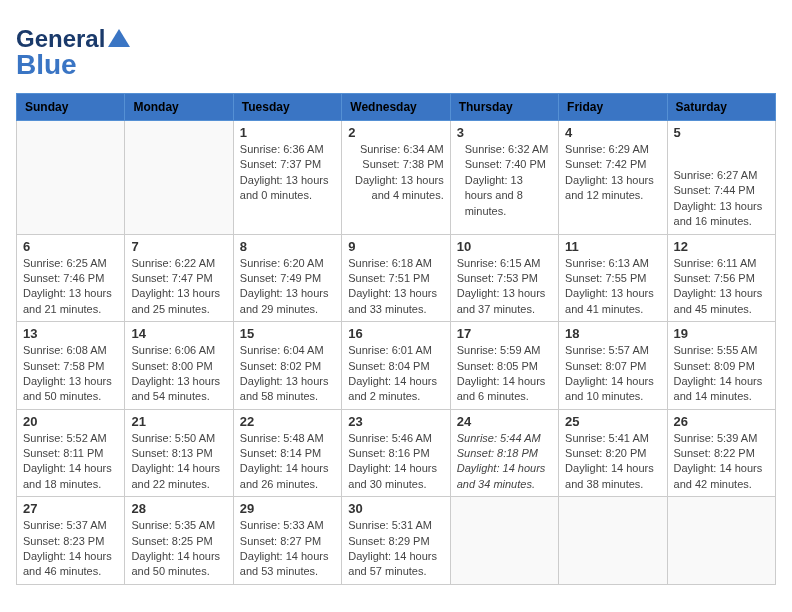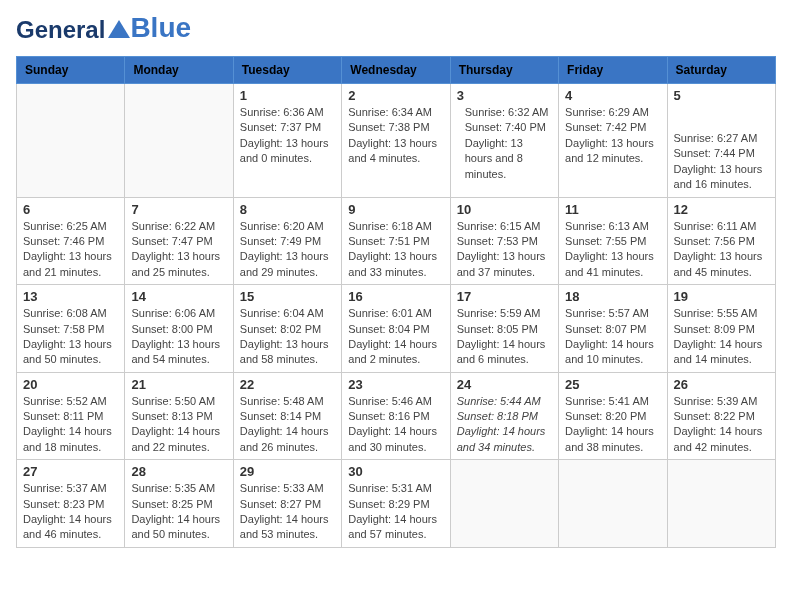--- a/index.html
+++ b/index.html
@@ -11,22 +11,23 @@
       padding: 16px;
     }
     .header {
       display: flex;
       justify-content: space-between;
       align-items: flex-start;
       margin-bottom: 12px;
     }
     .logo {
       display: flex;
-      flex-direction: row;
+      flex-direction: column;
       align-items: flex-start;
+      margin-top: 9px;
     }
     .title-area {
       text-align: right;
     }
     .month-title {
       font-size: 32px;
       font-weight: bold;
       color: #333;
     }
     .subtitle {
@@ -113,21 +114,21 @@
         <td class="empty"></td>
         <td class="empty"></td>
         <td>
           <span class="day-number">1</span>
           <div class="day-info" style="white-space: pre-line;">Sunrise: 6:36 AM
 Sunset: 7:37 PM
 Daylight: 13 hours and 0 minutes.</div>
         </td>
         <td>
           <span class="day-number">2</span>
-          <div class="day-info" style="white-space: pre-line;">Sunrise: 6:34 AM
+          <div class="day-info" style="white-space: pre-line; text-align: right;">Sunrise: 6:34 AM
 Sunset: 7:38 PM
 Daylight: 13 hours and 4 minutes.</div>
         </td>
         <td>
           <span class="day-number">3</span>
           <div class="day-info" style="white-space: pre-line; margin-left: 8px;">Sunrise: 6:32 AM
 Sunset: 7:40 PM
 Daylight: 13 hours and 8 minutes.</div>
         </td>
         <td>

